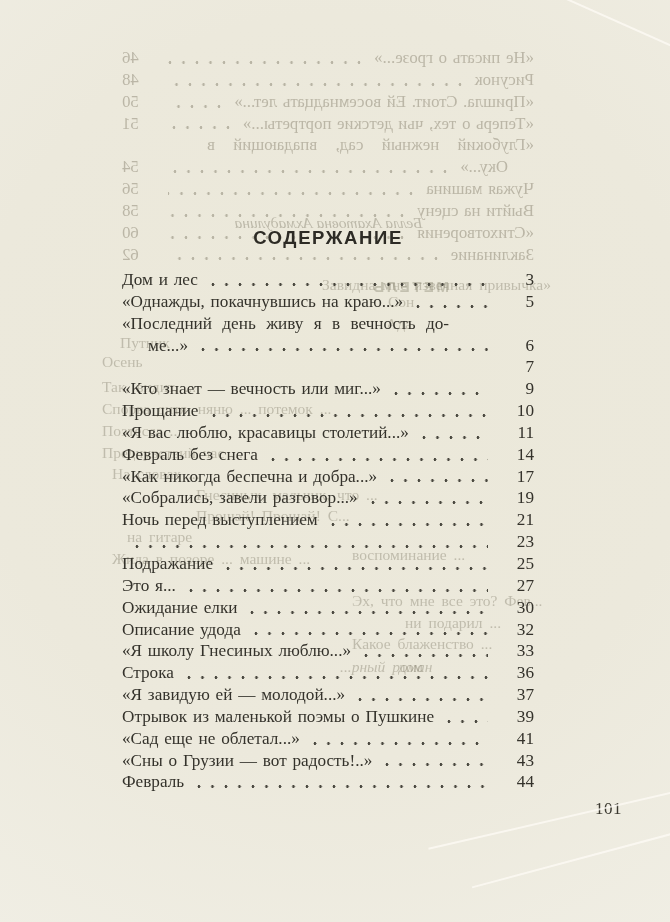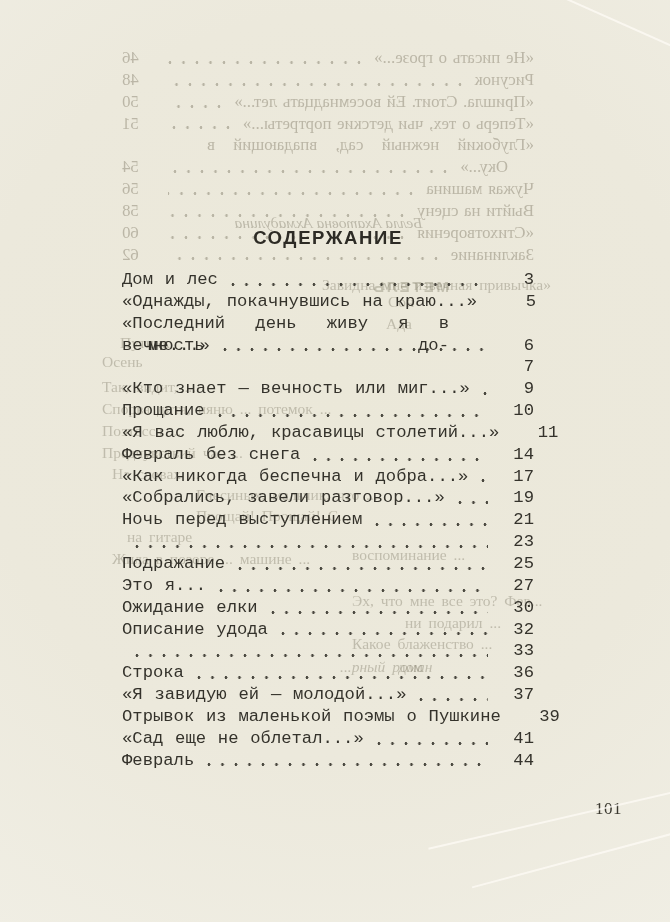--- a/index.html
+++ b/index.html
@@ -17,21 +17,21 @@
   
   .heading {
     position: absolute; left: 122px; top: 227px; width: 412px;
     text-align: center;
     font-family: "Liberation Sans", "DejaVu Sans", sans-serif;
     font-weight: 700; font-size: 18.5px; letter-spacing: 1.6px;
     color: #2d2b25; z-index: 4;
   }
   .toc-list {
     position: absolute; left: 122px; top: 269px; width: 412px;
-    font-size: 17.2px; z-index: 4; font-family: Liberation Mono, monospace;
+    font-size: 17.2px; z-index: 4;
   }
   .row {
     display: flex; align-items: baseline;
     height: 21.85px; line-height: 21.85px;
     word-spacing: 1.5px; white-space: nowrap;
   }
   .row .title { flex: 0 0 auto; white-space: pre; }
   .row.justify .title {
     flex: 0 0 327px; white-space: normal;
     text-align: justify; text-align-last: justify;
@@ -251,20 +251,21 @@
         <span class="title">Ожидание елки</span>
         <div class="leader"></div>
         <span class="num">30</span>
       </div>
       <div class="row">
         <span class="title">Описание удода</span>
         <div class="leader"></div>
         <span class="num">32</span>
       </div>
       <div class="row">
+        <span class="title">«Я школу Гнесиных люблю...»</span>
         <div class="leader"></div>
         <span class="num">33</span>
       </div>
       <div class="row">
         <span class="title">Строка</span>
         <div class="leader"></div>
         <span class="num">36</span>
       </div>
       <div class="row">
         <span class="title">«Я завидую ей — молодой...»</span>
@@ -273,20 +274,25 @@
       </div>
       <div class="row">
         <span class="title">Отрывок из маленькой поэмы о Пушкине</span>
         <div class="leader"></div>
         <span class="num">39</span>
       </div>
       <div class="row">
         <span class="title">«Сад еще не облетал...»</span>
         <div class="leader"></div>
         <span class="num">41</span>
+      </div>
+      <div class="row">
+        <span class="title">«Сны о Грузии — вот радость!..»</span>
+        <div class="leader"></div>
+        <span class="num">43</span>
       </div>
       <div class="row">
         <span class="title">Февраль</span>
         <div class="leader"></div>
         <span class="num">44</span>
       </div>
     </div>
   <div class="folio">101</div>
 
   <div class="scratch s1"></div>

